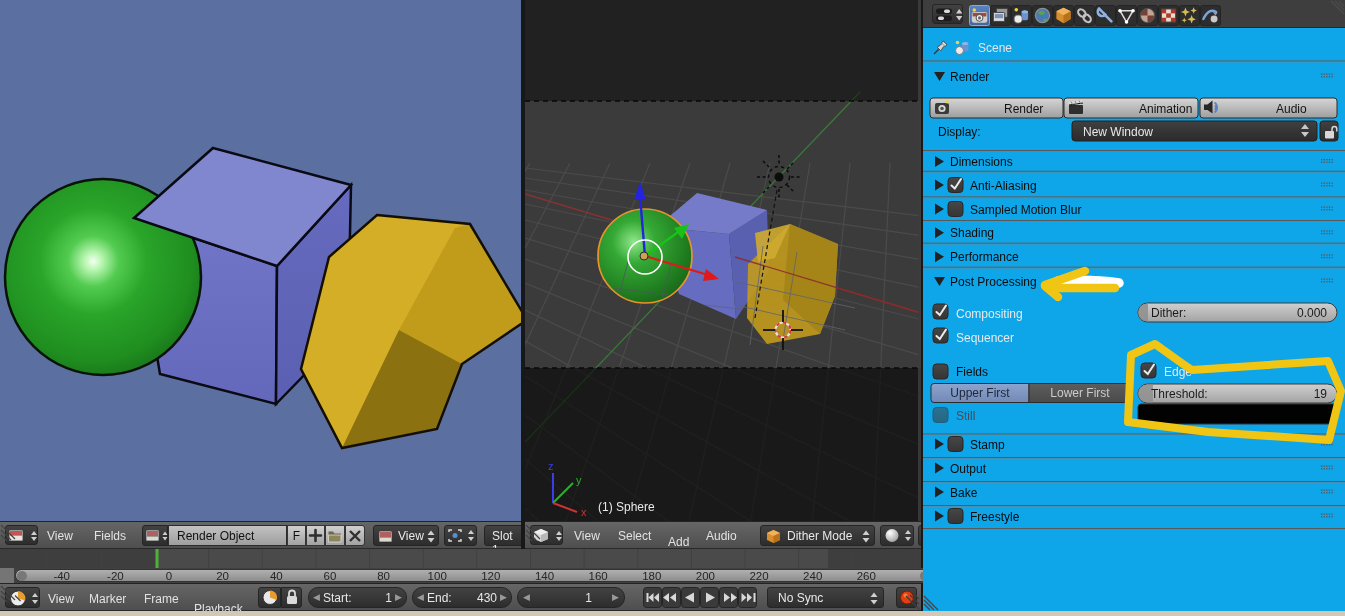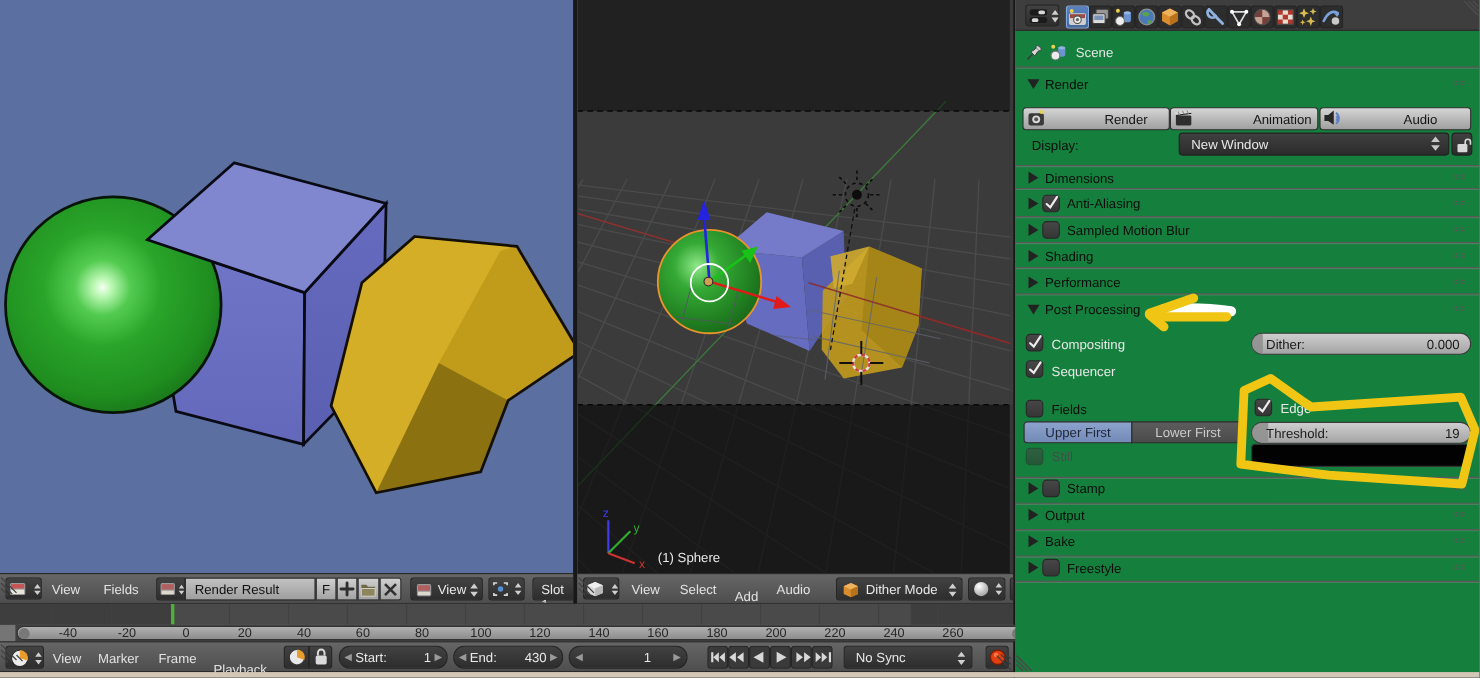--- a/index.html
+++ b/index.html
@@ -202,21 +202,21 @@
   <div class="abs menu" style="left:94px;top:7px">Fields</div>
 
   <div class="abs dk" style="left:142px;top:3px;width:26px;height:21px;border-radius:3px 0 0 3px">
     <svg width="26" height="21">
         <rect x="3" y="4" width="13" height="11" rx="1.5" fill="#9a9a9a"></rect>
         <rect x="4" y="5" width="11" height="5" fill="#b06060"></rect>
         <rect x="4" y="11" width="11" height="3" fill="#ded9cf"></rect>
         <path d="M19.5 9 l2.5-3.5 2.5 3.5z M19.5 11 l2.5 3.5 2.5-3.5z" fill="#cfcfcf"></path>
       </svg>
   </div>
-  <div class="abs" style="left:168px;top:3px;width:119px;height:21px;background:linear-gradient(#c2c2c2,#9e9e9e);border:1px solid #2c2c2c;color:#111;padding:3px 0 0 8px">Render Result</div>
+  <div class="abs" style="left:168px;top:3px;width:119px;height:21px;background:linear-gradient(#c2c2c2,#9e9e9e);border:1px solid #2c2c2c;color:#111;padding:3px 0 0 8px">Render Object</div>
   <div class="abs lt" style="left:287px;top:3px;width:19px;height:21px;border-radius:0;text-align:center;padding-top:3px">F</div>
   <div class="abs lt" style="left:306px;top:3px;width:19px;height:21px;border-radius:0"><svg width="17" height="19">
         <path d="M8.5 4 v11 M3 9.5 h11" stroke="#2e2e2e" stroke-width="2.6" stroke-linecap="round"></path>
       </svg></div>
   <div class="abs lt" style="left:325px;top:3px;width:20px;height:21px;border-radius:0">
     <svg width="18" height="19">
         <path d="M2.5 5.5 l4.5 0 1.5 2 6.5 0 0 8.5 -12.5 0z" fill="#6e6845"></path>
         <path d="M2.5 9 h12.5 v7 h-12.5z" fill="#8d865c" stroke="#e8e8e8" stroke-width="0.7"></path>
       </svg>
   </div>
@@ -395,21 +395,21 @@
           <path d="M1.5 8 l3.5-4.5 3.5 4.5z M1.5 11 l3.5 4.5 3.5-4.5z" fill="#cfcfcf"></path>
         </svg>
     </div>
     <div class="abs dk" style="left:896px;top:3px;width:21px;height:21px"><svg width="21" height="19">
           <circle cx="10" cy="9.5" r="6.5" fill="#e04010" stroke="#801800"></circle>
           <circle cx="8.5" cy="7.5" r="2" fill="#ff8858" opacity="0.8"></circle>
         </svg></div>
   </div>
 </div>
 
-<div class="abs" style="left:923px;top:0;width:422px;height:611px;background:#15803d;overflow:hidden">
+<div class="abs" style="left:923px;top:0;width:422px;height:611px;background:#0ea5e9;overflow:hidden">
 
   <div class="abs" style="left:0;top:0;width:422px;height:28px;background:#3e3e3e;border-bottom:1px solid #282828">
     <div class="abs dk" style="left:9px;top:4px;width:31px;height:20px">
       <svg width="31" height="20">
           <rect x="3" y="3.5" width="16" height="5.5" rx="2.7" fill="#1b1b1b"></rect>
           <rect x="11" y="4.5" width="6" height="3.5" rx="1.7" fill="#d8d8d8"></rect>
           <rect x="3" y="10.5" width="16" height="5.5" rx="2.7" fill="#1b1b1b"></rect>
           <rect x="5" y="11.5" width="6" height="3.5" rx="1.7" fill="#d8d8d8"></rect>
           <path d="M23 8.5 l3.2-4.5 3.2 4.5z M23 11 l3.2 4.5 3.2-4.5z" fill="#cfcfcf"></path>
         </svg>

